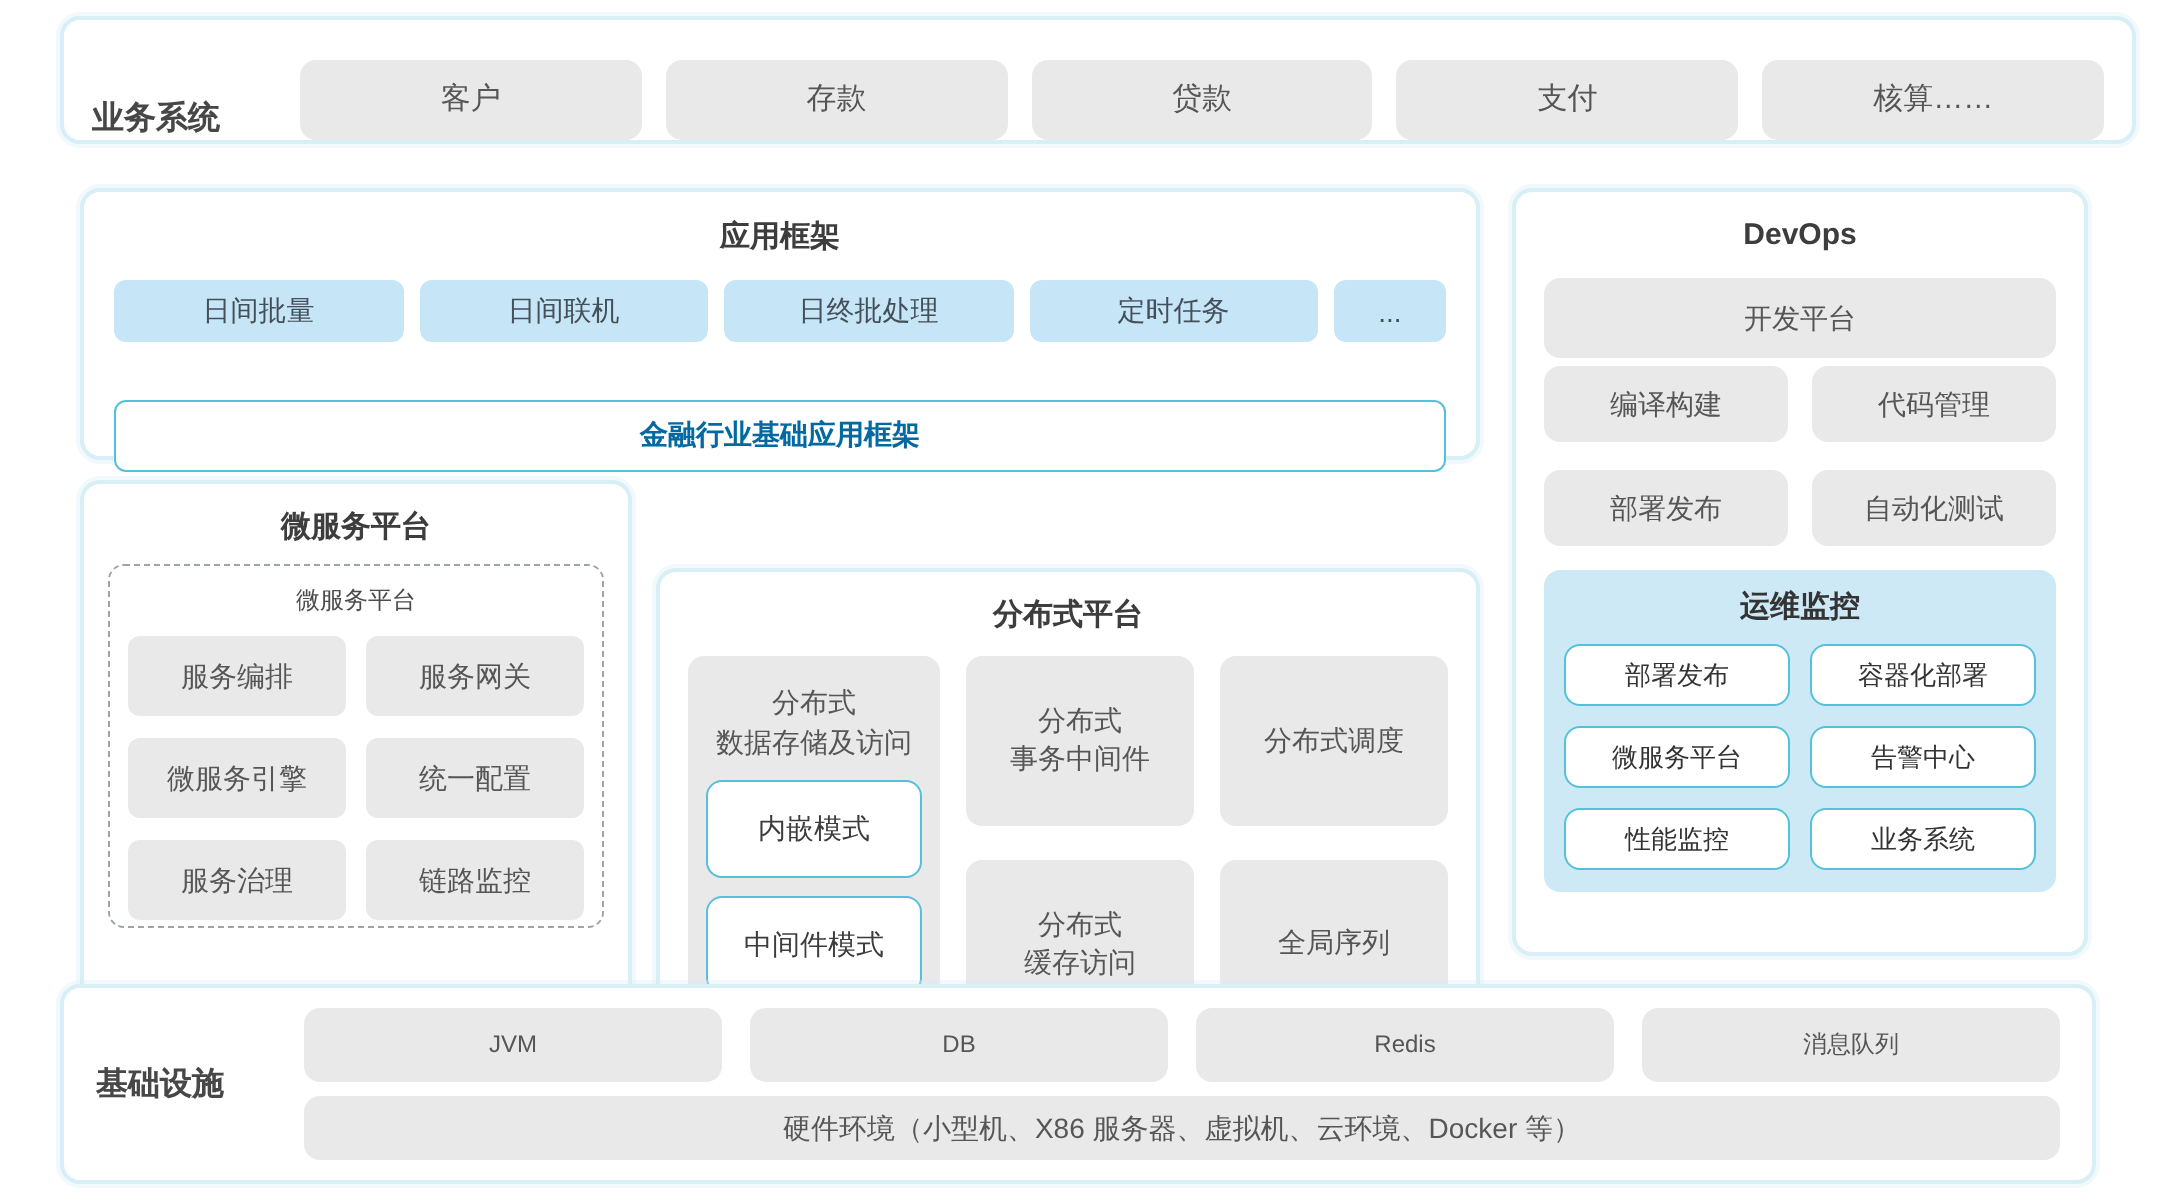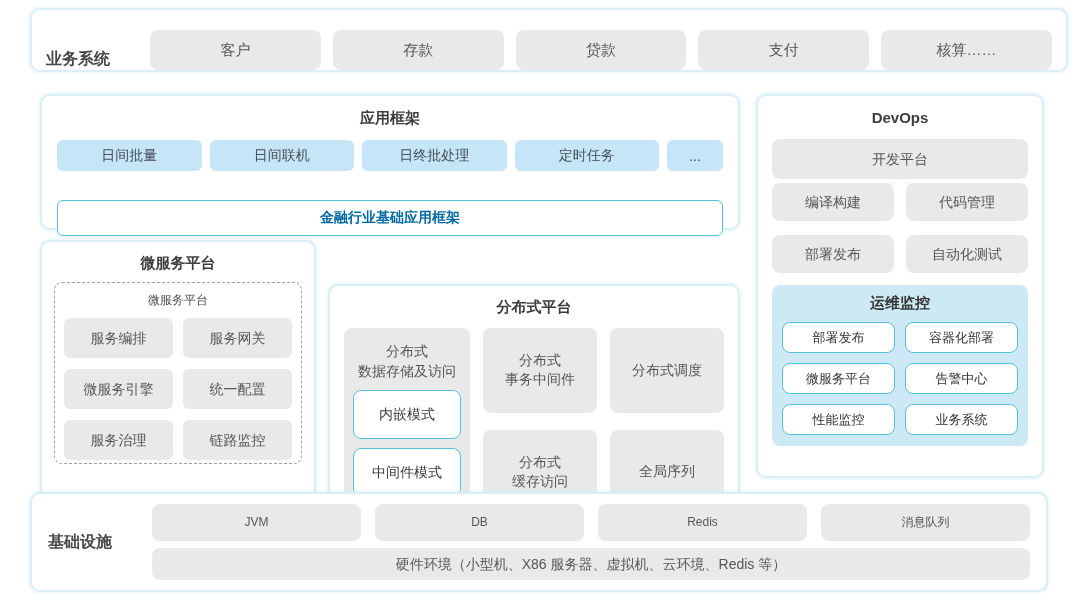--- a/index.html
+++ b/index.html
@@ -203,17 +203,17 @@
 
   <section class="panel infra-panel">
     <div class="side-label">基础设施</div>
     <div class="infra-body">
       <div class="infra-row">
         <div class="gbox">JVM</div>
         <div class="gbox">DB</div>
         <div class="gbox">Redis</div>
         <div class="gbox">消息队列</div>
       </div>
-      <div class="gbox hardware">硬件环境（小型机、X86 服务器、虚拟机、云环境、Redis 等）</div>
+      <div class="gbox hardware">硬件环境（小型机、X86 服务器、虚拟机、云环境、Docker 等）</div>
     </div>
   </section>
 
 </div>
 
 </body></html>

